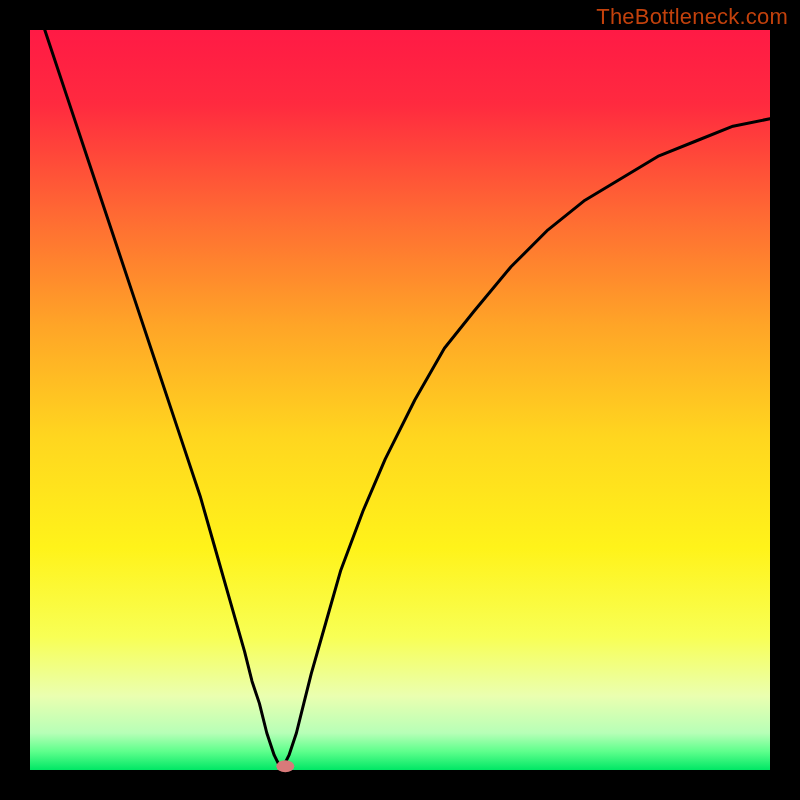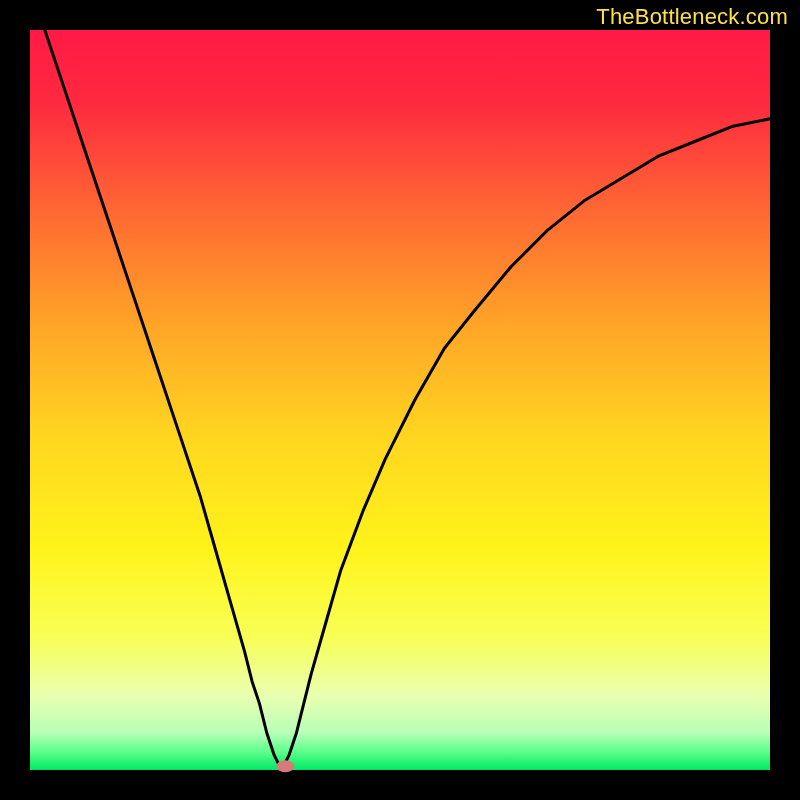--- a/index.html
+++ b/index.html
@@ -14,21 +14,21 @@
   .stage {
     position: relative;
     width: 800px;
     height: 800px;
     background: #000;
   }
   .watermark {
     position: absolute;
     top: 4px;
     right: 12px;
-    color: #fde047;
+    color: #c2410c;
     font-size: 22px;
     font-weight: 500;
     letter-spacing: 0.2px;
     z-index: 20;
     user-select: none;
   }
   svg {
     position: absolute;
     top: 0;
     left: 0;

